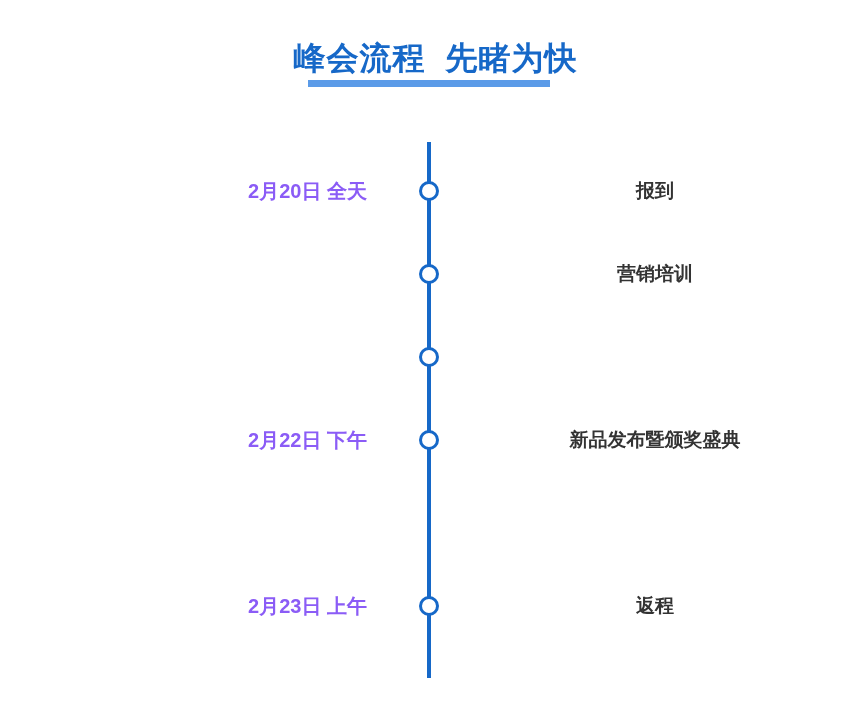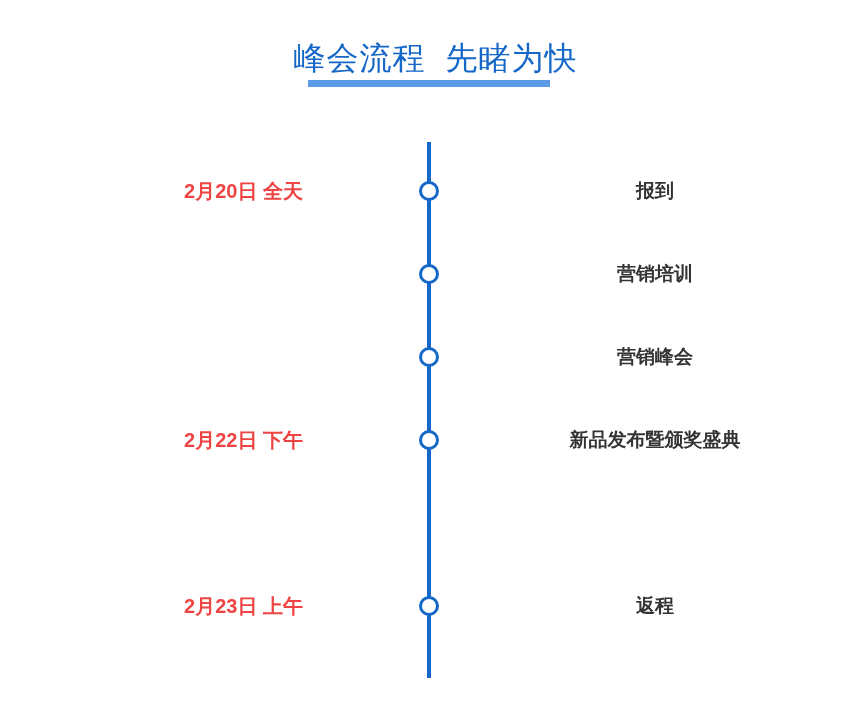--- a/index.html
+++ b/index.html
@@ -25,21 +25,21 @@
   .title-block {
     position: absolute;
     left: 0;
     top: 38px;
     width: 850px;
     text-align: center;
   }
   .title-text {
     display: inline-block;
     font-size: 32px;
-    font-weight: normal;
+    font-weight: bold;
     color: #1668c8;
     letter-spacing: 1px;
     line-height: 40px;
     white-space: pre;
     padding-left: 21px;
   }
   .title-underline {
     position: absolute;
     left: 308px;
     top: 80px;
@@ -72,24 +72,24 @@
     height: 40px;
     margin-top: -20px;
   }
   .row-date {
     position: absolute;
     left: 120px;
     top: 0;
     width: 247px;
     height: 40px;
     line-height: 40px;
-    text-align: center;
+    text-align: right;
     font-size: 20px;
     font-weight: bold;
-    color: #ef4444;
+    color: #8b5cf6;
     white-space: pre;
   }
   .row-marker {
     position: absolute;
     left: 419px;
     top: 10px;
     width: 20px;
     height: 20px;
     box-sizing: border-box;
     border: 3px solid #1668c8;
@@ -129,21 +129,20 @@
       <div class="row-label">报到</div>
     </div>
 
     <div class="row" style="top:274px">
       <div class="row-marker"></div>
       <div class="row-label">营销培训</div>
     </div>
 
     <div class="row" style="top:357px">
       <div class="row-marker"></div>
-      <div class="row-label">营销峰会</div>
     </div>
 
     <div class="row" style="top:440px">
       <div class="row-date">2月22日 下午</div>
       <div class="row-marker"></div>
       <div class="row-label">新品发布暨颁奖盛典</div>
     </div>
 
 
     <div class="row" style="top:606px">

